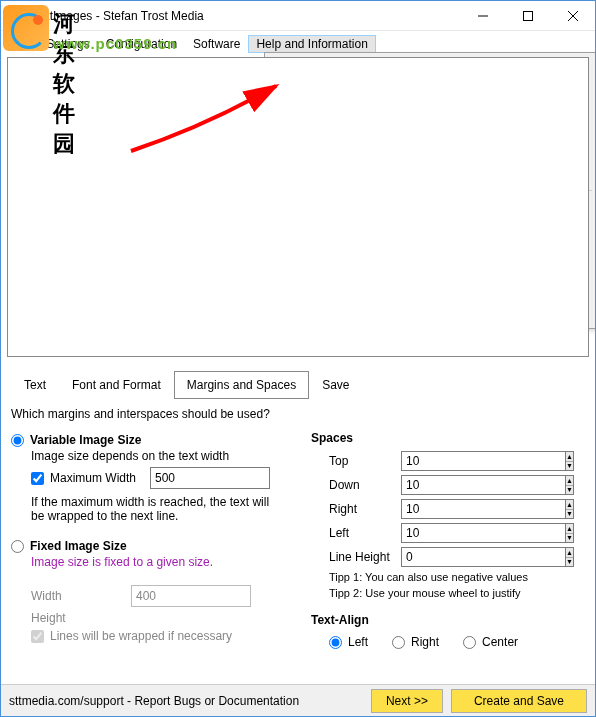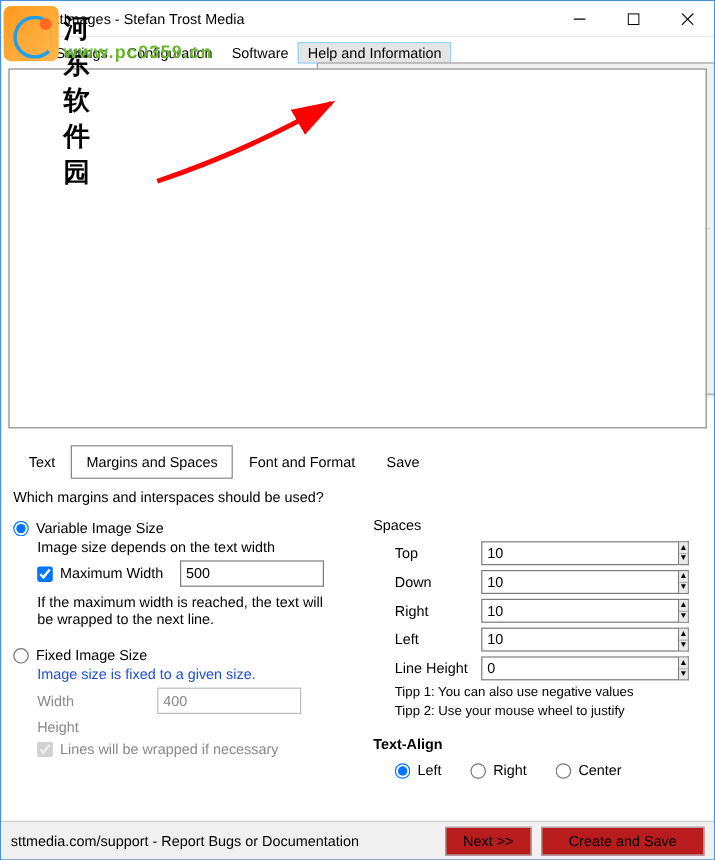--- a/index.html
+++ b/index.html
@@ -36,46 +36,46 @@
 .tab.active { border: 1px solid #888; background: #fff; }
 
 .form { position: absolute; left: 10px; right: 10px; top: 402px; }
 .question { margin: 4px 0 10px 0; }
 
 .cols { display: flex; gap: 20px; }
 .colL { width: 280px; }
 .colR { flex: 1; }
 
 .radio-row, .chk-row { display: flex; align-items: center; gap: 6px; margin: 2px 0; }
-.bold { font-weight: normal; }
-.sub { color: #1d4ed8; margin-left: 20px; margin-bottom: 4px; }
+.bold { font-weight: bold; }
+.sub { color: #a21caf; margin-left: 20px; margin-bottom: 16px; }
 .sub2 { color: #000; margin-left: 20px; margin-bottom: 4px; }
 .fieldrow { display: flex; align-items: center; margin: 4px 0 4px 20px; }
 .fieldrow label { width: 100px; }
 .fieldrow .lbl-dis { color: #888; }
 input[type=text].val { width: 120px; height: 22px; border: 1px solid #7a7a7a; padding: 0 4px; }
 input[type=text].val:disabled { background: #fff; color: #888; border-color:#bcbcbc; }
 .hint { margin: 6px 0 0 20px; width: 240px; }
 
-.sp-head { font-weight: normal; margin-bottom: 6px; }
+.sp-head { font-weight: bold; margin-bottom: 6px; }
 .sp-row { display: flex; align-items: center; margin: 4px 0; }
 .sp-row label { width: 90px; padding-left: 18px; }
 .spin { display: flex; width: 132px; }
 .spin input { flex:1; height: 20px; border: 1px solid #7a7a7a; padding: 0 4px; }
 .spin .ud { width: 16px; border:1px solid #7a7a7a; border-left:none; display:flex; flex-direction:column; }
 .spin .ud div { flex:1; font-size:7px; display:flex;align-items:center;justify-content:center; background:#e8e8e8; border-bottom:1px solid #aaa;}
 .spin .ud div:last-child{border-bottom:none;}
 .tip { margin: 4px 0 0 18px; font-size: 11px; }
 
 .ta-head { font-weight: bold; margin: 14px 0 6px 0; }
 .align-row { display:flex; gap: 24px; padding-left: 18px; }
 
 .statusbar { position: absolute; left:0; right:0; bottom:0; height: 32px; border-top:1px solid #ccc; display:flex; align-items:center; padding: 0 8px; gap:8px; background:#f0f0f0;}
 .statusbar .stxt { flex:1; }
-.btn { height: 24px; padding: 0 14px; border:1px solid #adadad; background:#b91c1c; }
+.btn { height: 24px; padding: 0 14px; border:1px solid #adadad; background:#fde047; }
 .btn.wide { padding: 0 22px; }
 
 input[type=radio],input[type=checkbox]{ width:13px;height:13px; }
 </style>
 </head>
 <body>
 
 <div class="titlebar">
   <span class="appicon">T</span>
   <span class="title">TextImages - Stefan Trost Media</span>
@@ -137,22 +137,22 @@
   <div class="drop-item">sttmedia.com/textimages-functions - Documentation o</div>
   <div class="drop-item">sttmedia.com/donate - If you like this Application</div>
   <div class="drop-item">askingbox.com/portal/stt-media-software - Ask Quest</div>
   <div class="drop-item">sttmedia.com/individual-fit - We adapt this software t</div>
 </div>
 
 <div class="workarea"></div>
 
 <div class="tabs">
   <div class="tab">Text</div>
+  <div class="tab">Font and Format</div>
   <div class="tab active">Margins and Spaces</div>
-  <div class="tab">Font and Format</div>
   <div class="tab">Save</div>
 </div>
 
 <div class="form">
   <div class="question">Which margins and interspaces should be used?</div>
   <div class="cols">
     <div class="colL">
       <div class="radio-row">
         <input type="radio" checked="" style="">
         <span class="bold">Variable Image Size</span>

